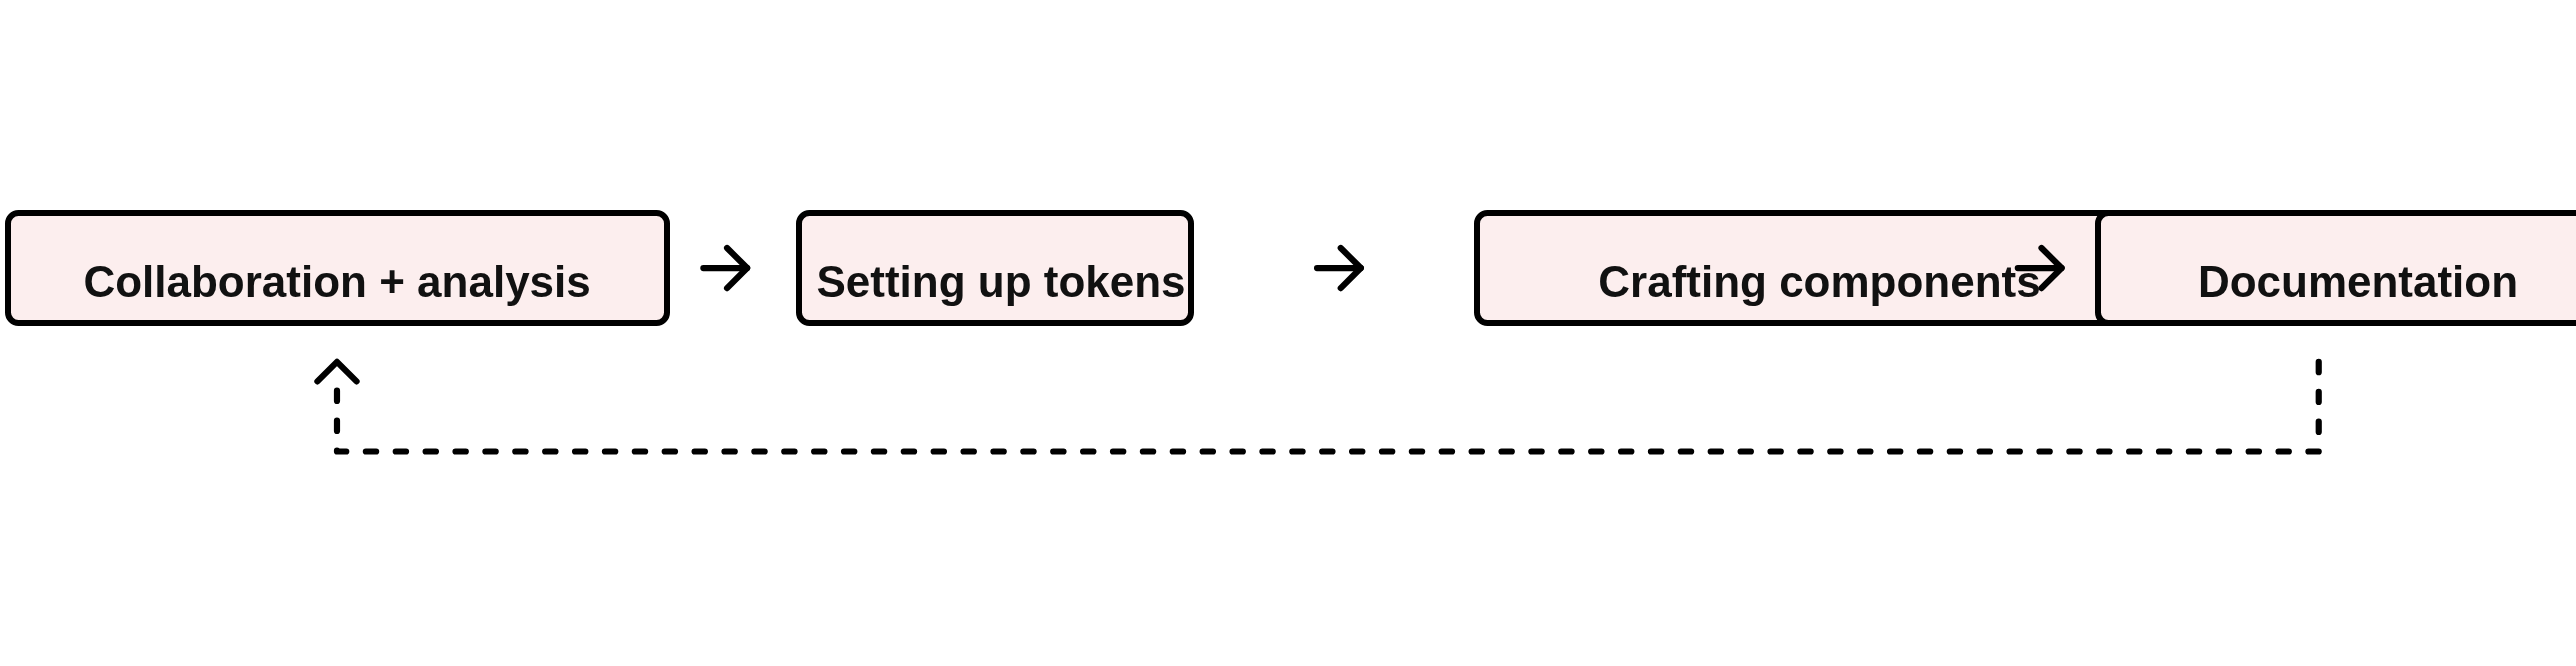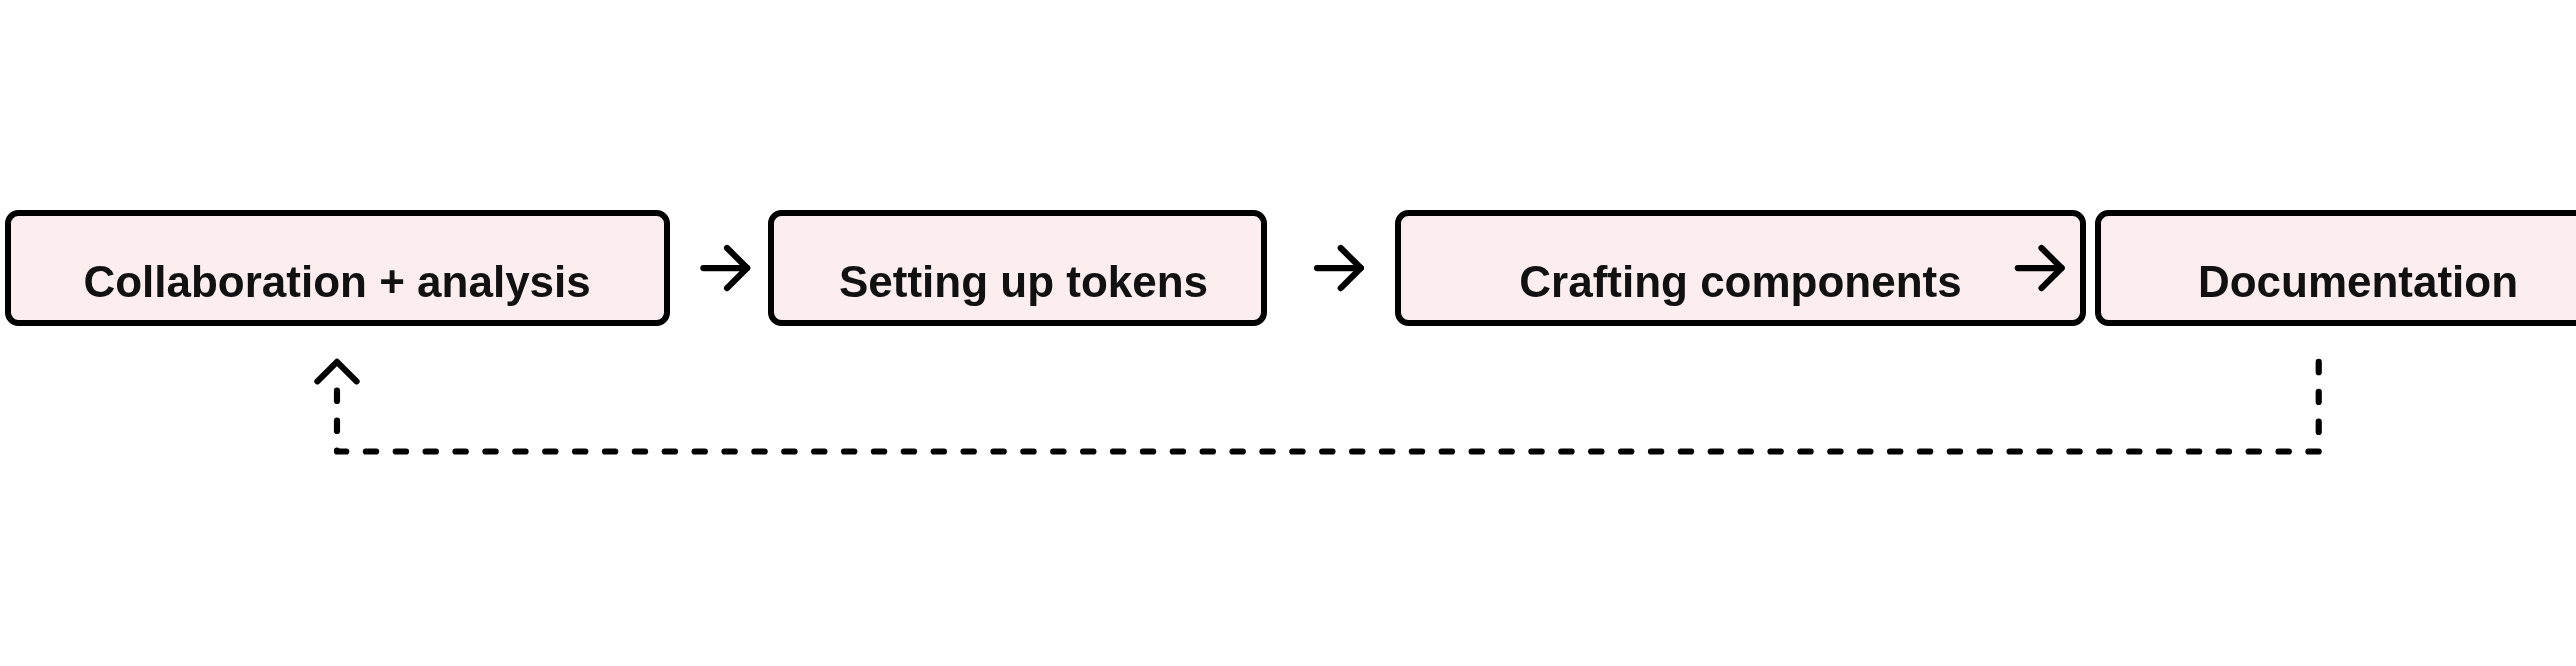--- a/index.html
+++ b/index.html
@@ -16,24 +16,24 @@
     font-size: 44px; font-weight: bold; color: #111; white-space: nowrap; letter-spacing: 0px; margin-top: 28px;
   }
   svg.overlay { position: absolute; left: 0; top: 0; }
 </style>
 </head>
 <body>
 
 <div class="step" style="left:4.6px;width:665px;">
   <span>Collaboration + analysis</span>
 </div>
-<div class="step" style="left:768px;width:499px;padding-left:12px;">
+<div class="step" style="left:796px;width:398px;padding-left:12px;">
   <span>Setting up tokens</span>
 </div>
-<div class="step" style="left:1395px;width:691px;">
+<div class="step" style="left:1474px;width:691px;">
   <span>Crafting components</span>
 </div>
 <div class="step" style="left:2095px;width:526px;">
   <span>Documentation</span>
 </div>
 
 <svg class="overlay" width="3104" height="667" viewBox="0 0 6024 1294">
   <g stroke="#000" stroke-width="12" stroke-linecap="round" stroke-linejoin="round" fill="none">
     <g>
       <line x1="1365" y1="520" x2="1450" y2="520"></line>

